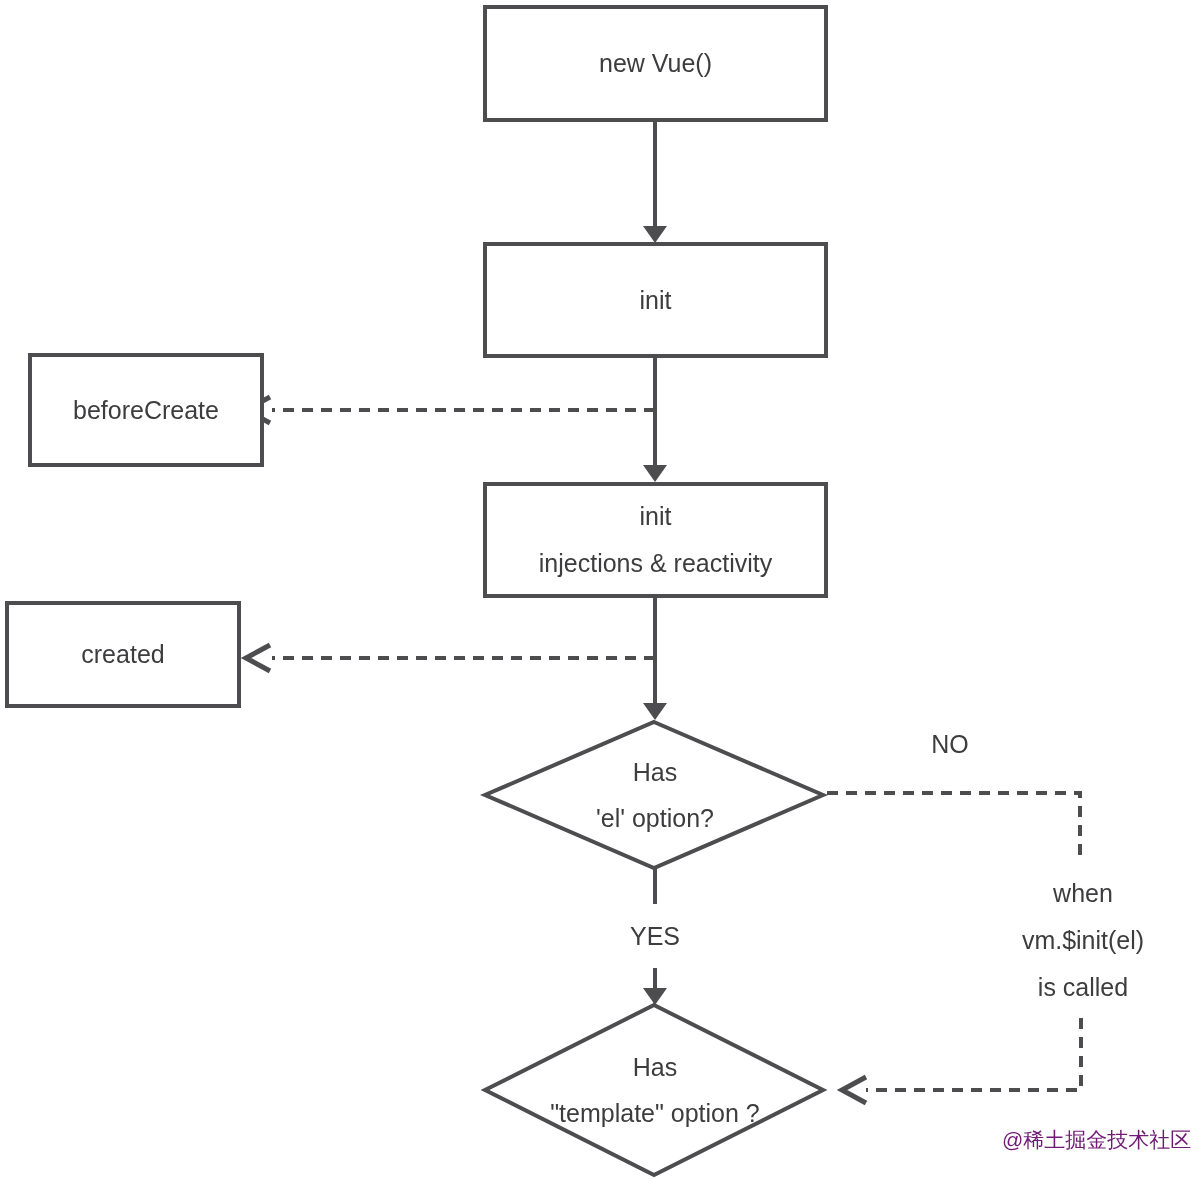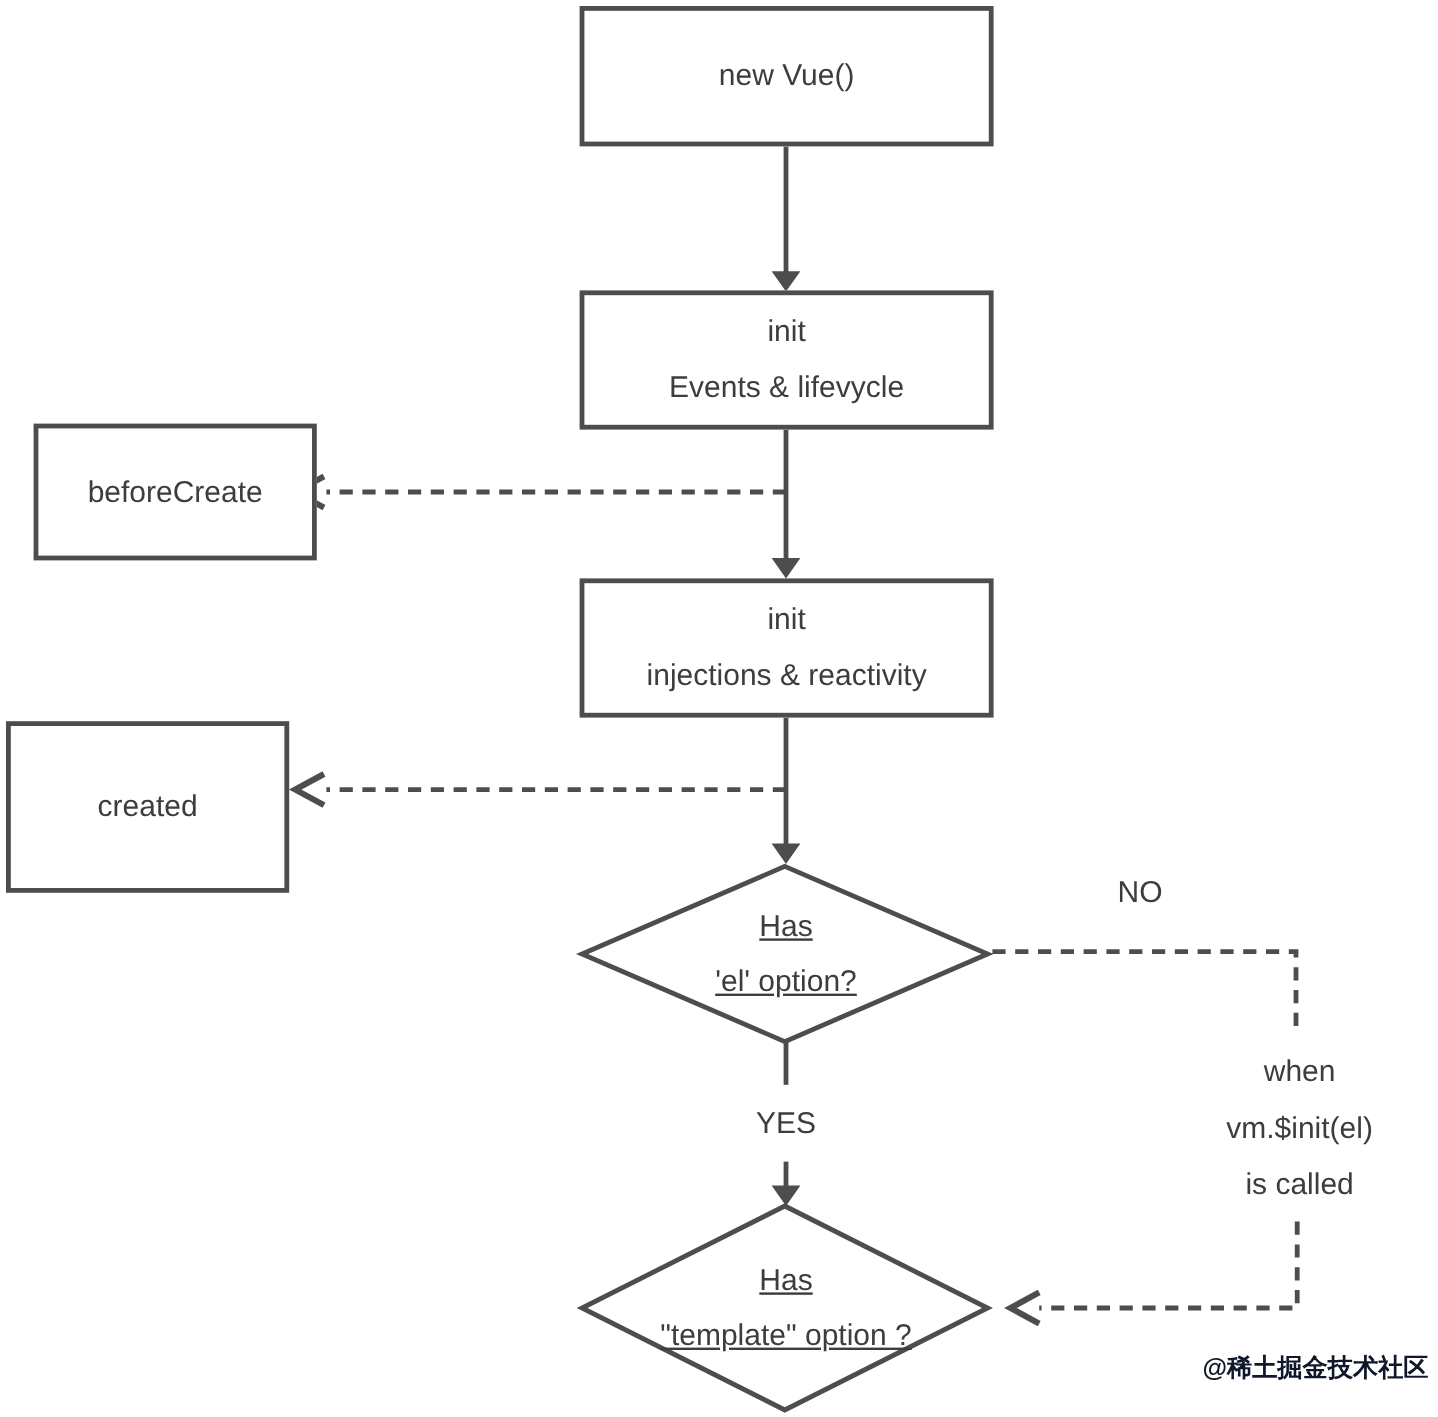--- a/index.html
+++ b/index.html
@@ -37,39 +37,37 @@
   .diamond-label {
     position: absolute;
     display: flex;
     flex-direction: column;
     align-items: center;
     justify-content: center;
     font-size: 25px;
     line-height: 46px;
     text-align: center;
     pointer-events: none;
-    text-decoration: underline;
   }
   .edge-label {
     position: absolute;
     font-size: 25px;
     text-align: center;
   }
   .note-block {
     position: absolute;
     font-size: 25px;
     line-height: 47px;
     text-align: center;
   }
   .watermark {
     position: absolute;
     font-size: 21px;
-    color: #0f172a;
+    color: #701a75;
     white-space: nowrap;
-    font-weight: bold;
   }
   .line-block { display: block; }
 </style>
 </head>
 <body>
 
 <div class="canvas">
 
   <svg class="connectors" width="1198" height="1181" viewBox="0 0 1198 1181">
 
@@ -100,33 +98,32 @@
     <polygon points="654,722 823,795 654,868 485,795" fill="#ffffff" stroke="#4d4d4f" stroke-width="4" stroke-linejoin="miter"></polygon>
     <polygon points="654,1005 823,1090 654,1175 485,1090" fill="#ffffff" stroke="#4d4d4f" stroke-width="4" stroke-linejoin="miter"></polygon>
   </svg>
 
   <div class="node-box" style="left:483px; top:5px; width:345px; height:117px;">
     <span class="line-block">new Vue()</span>
   </div>
 
   <div class="node-box" style="left:483px; top:242px; width:345px; height:116px;">
     <span class="line-block">init</span>
-    <span class="line-block">Events &amp; lifevycle</span>
   </div>
 
   <div class="node-box" style="left:5px; top:353px; width:236px; height:114px;margin-left:23px;">
     <span class="line-block">beforeCreate</span>
   </div>
 
   <div class="node-box" style="left:483px; top:482px; width:345px; height:116px;">
     <span class="line-block">init</span>
     <span class="line-block">injections &amp; reactivity</span>
   </div>
 
-  <div class="node-box" style="left:5px; top:601px; width:236px; height:143px;">
+  <div class="node-box" style="left:5px; top:601px; width:236px; height:107px;">
     <span class="line-block">created</span>
   </div>
 
   <div class="diamond-label" style="left:485px; top:749px; width:340px; height:92px;">
     <span class="line-block">Has</span>
     <span class="line-block">'el' option?</span>
   </div>
 
   <div class="diamond-label" style="left:455px; top:1044px; width:400px; height:92px;">
     <span class="line-block">Has</span>

